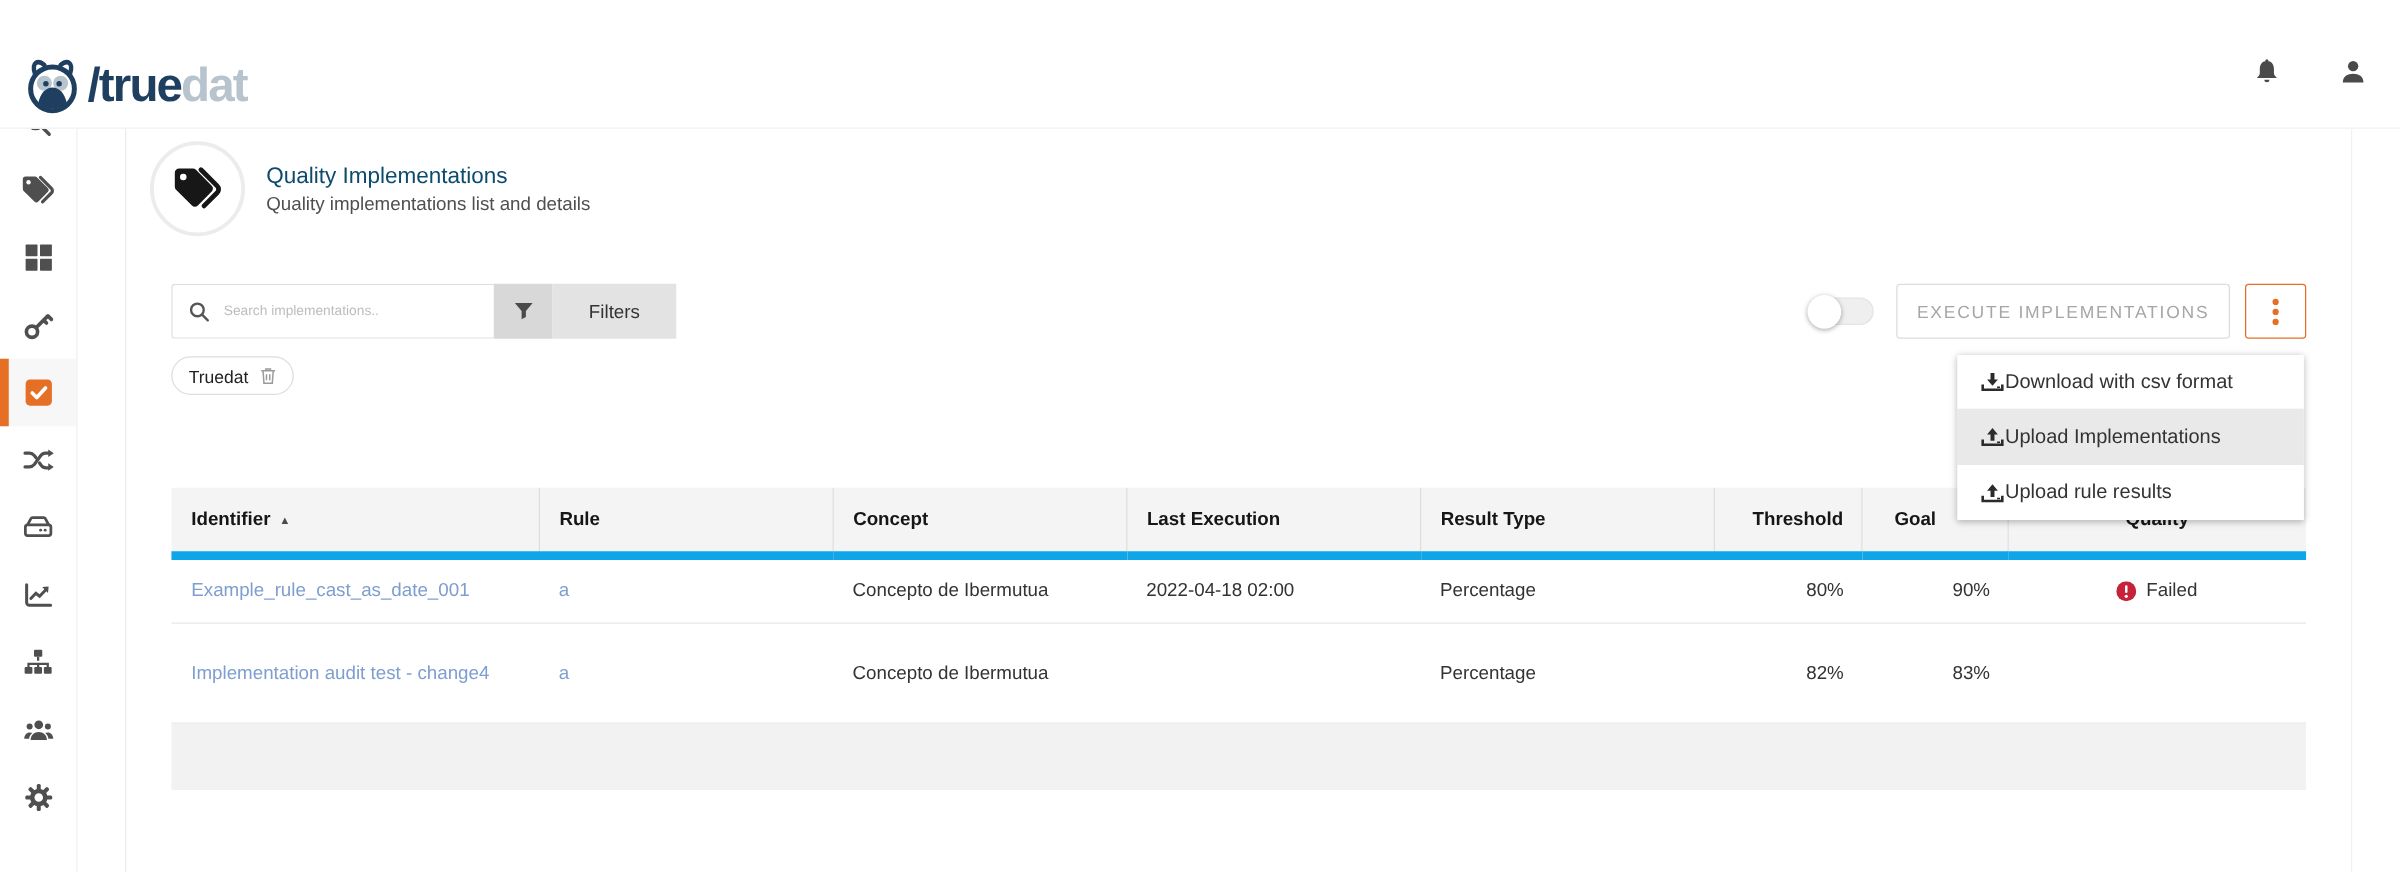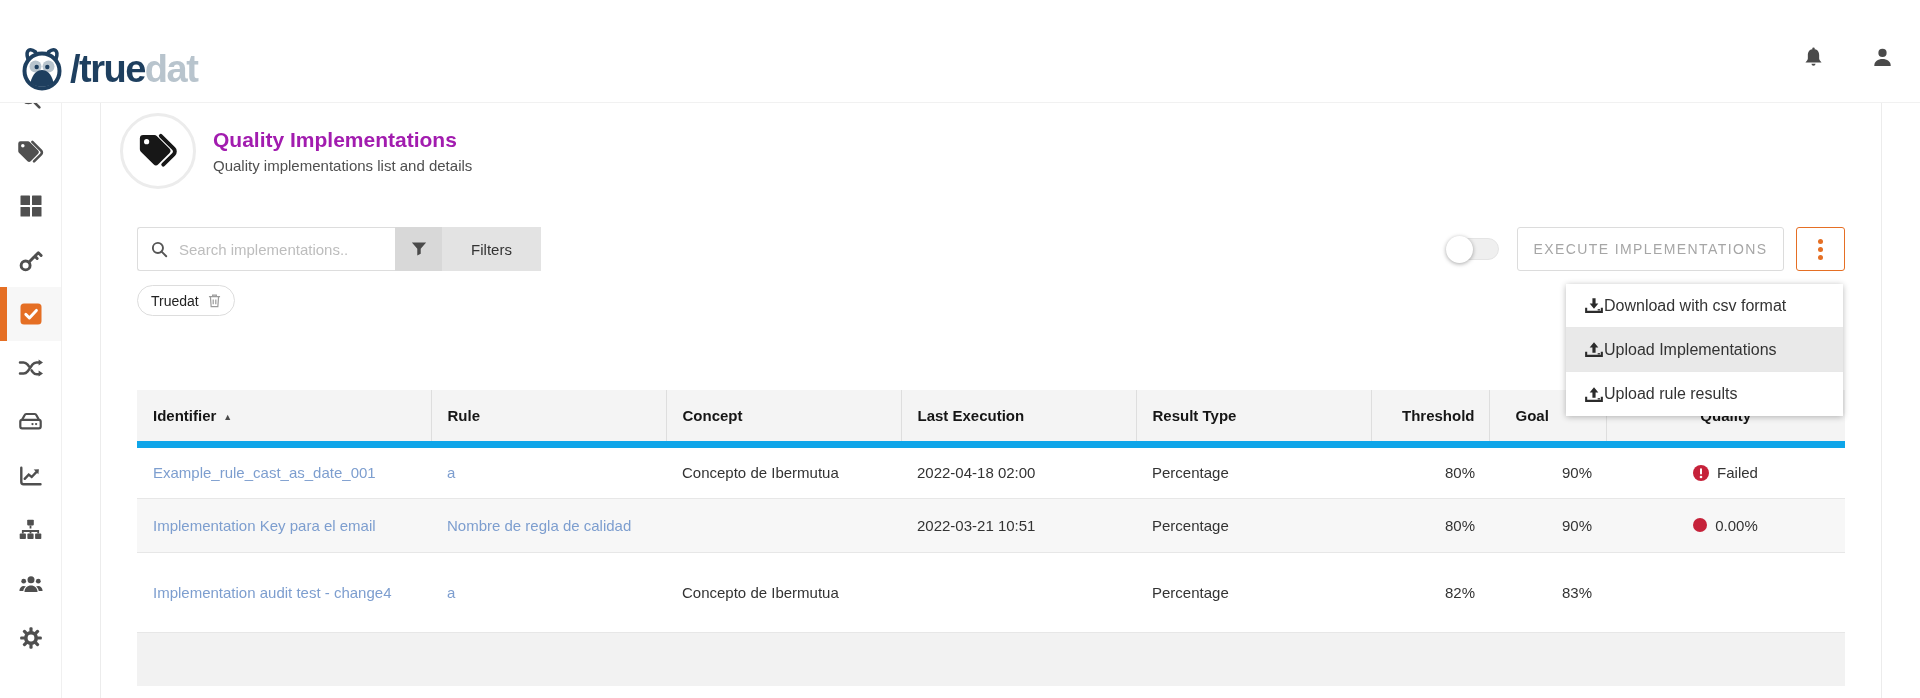--- a/index.html
+++ b/index.html
@@ -26,30 +26,30 @@
   .side-item.active::before { content:""; position:absolute; left:0; top:0; bottom:0;
                width:7px; background:#e56f24; }
 
   
   .card { position:absolute; left:100px; top:70px; width:1782px; bottom:0; background:#fff;
           border:1px solid #ececec; border-bottom:none; border-radius:6px 6px 0 0; overflow:hidden; }
 
   .page-header { position:absolute; top:42px; left:19px; display:flex; align-items:center; gap:17px; }
   .header-circle { width:76px; height:76px; border-radius:50%; border:3px solid #ececec;
                    display:flex; align-items:center; justify-content:center; background:#fff; }
-  .page-title { font-size:21px; font-weight:700; color:#a21caf; line-height:1.15; }
+  .page-title { font-size:18px; font-weight:400; color:#0c4a6e; line-height:1.15; }
   .page-subtitle { font-size:15px; color:#4f4f4f; margin-top:4px; }
 
   
   .toolbar { position:absolute; top:156px; left:36px; right:36px; height:44px;
              display:flex; align-items:center; }
   .search-group { display:flex; height:44px; }
   .search-box { width:258px; border:1px solid #ddd; border-right:none; border-radius:3px 0 0 3px;
                 display:flex; align-items:center; padding:0 12px; gap:10px; background:#fff; }
-  .search-box input { border:none; outline:none; font-size:15px; width:100%; color:#333;
+  .search-box input { border:none; outline:none; font-size:11px; width:100%; color:#333;
                       font-family:"Liberation Sans", sans-serif; }
   .search-box input::placeholder { color:#bdbdbd; }
   .filter-icon-btn { width:47px; background:#d8d8d8; display:flex; align-items:center;
                      justify-content:center; cursor:pointer; }
   .filters-btn { width:99px; background:#e3e3e3; display:flex; align-items:center;
                  justify-content:center; font-size:15px; color:#333; cursor:pointer; }
   .toolbar-spacer { flex:1; }
   .toggle { width:52px; height:22px; border-radius:12px; background:#efefef; border:1px solid #e4e4e4;
             position:relative; margin-right:18px; cursor:pointer; }
   .toggle-knob { width:27px; height:27px; border-radius:50%; background:#fff; position:absolute;
@@ -352,35 +352,20 @@
                 <svg width="16" height="16" viewBox="0 0 16 16">
                   <circle cx="8" cy="8" r="8" fill="#c6223a"></circle>
                   <rect x="7" y="3.2" width="2" height="6.2" rx="1" fill="#fff"></rect>
                   <circle cx="8" cy="12" r="1.3" fill="#fff"></circle>
                 </svg>
               </span>
               <span>Failed</span>
             </div>
           </td>
         </tr>
-        <tr class="shaded">
-          <td class="link">Implementation Key para el email</td>
-          <td class="link">Nombre de regla de calidad</td>
-          <td></td>
-          <td>2022-03-21 10:51</td>
-          <td>Percentage</td>
-          <td class="num">80%</td>
-          <td class="num">90%</td>
-          <td>
-            <div class="quality-cell">
-              <span class="q-dot"></span>
-              <span>0.00%</span>
-            </div>
-          </td>
-        </tr>
         <tr class="tall">
           <td class="link">Implementation audit test - change4</td>
           <td class="link">a</td>
           <td>Concepto de Ibermutua</td>
           <td></td>
           <td>Percentage</td>
           <td class="num">82%</td>
           <td class="num">83%</td>
           <td></td>
         </tr>

